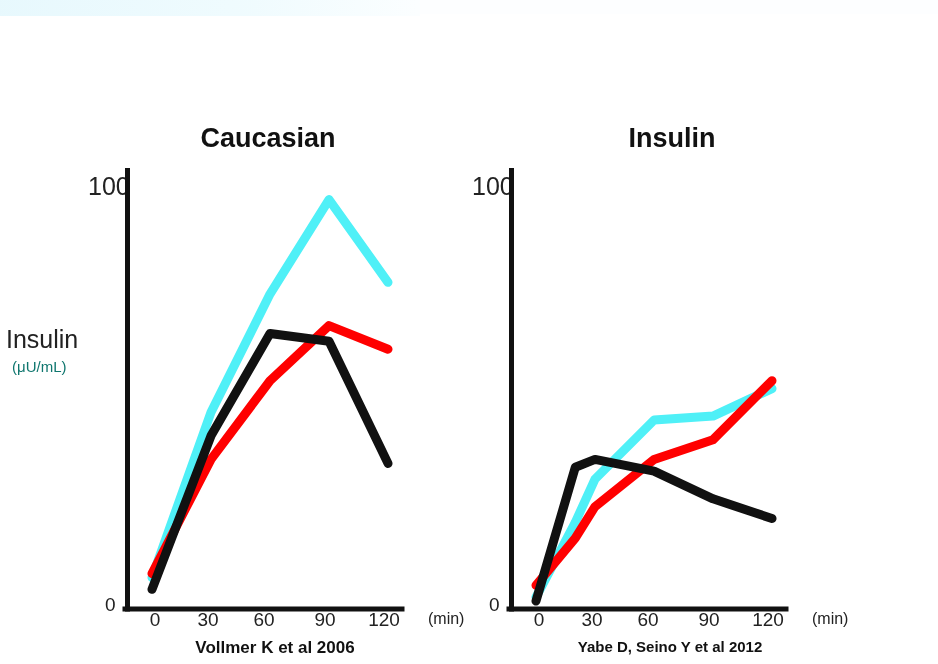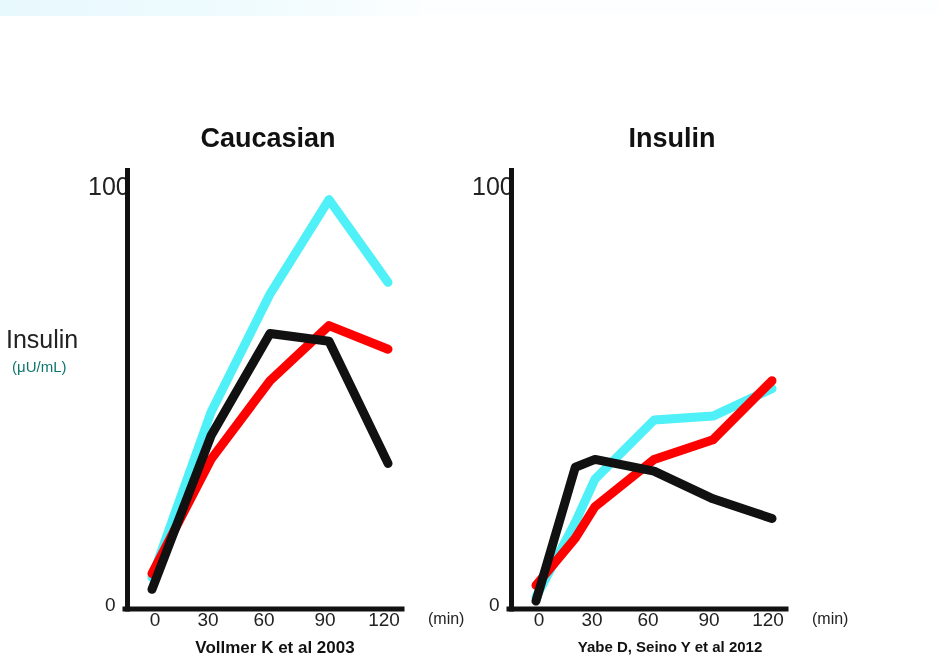--- a/index.html
+++ b/index.html
@@ -110,21 +110,21 @@
     </svg>
 
     <div class="tick-label" style="left:135px;top:609px;width:40px;">0</div>
     <div class="tick-label" style="left:188px;top:609px;width:40px;">30</div>
     <div class="tick-label" style="left:244px;top:609px;width:40px;">60</div>
     <div class="tick-label" style="left:305px;top:609px;width:40px;">90</div>
     <div class="tick-label" style="left:361px;top:609px;width:46px;">120</div>
 
     <div class="unit-min" style="left:428px;top:610px;">(min)</div>
 
-    <div class="citation" style="left:110px;top:638px;width:330px;">Vollmer  K et al 2003</div>
+    <div class="citation" style="left:110px;top:638px;width:330px;">Vollmer  K et al 2006</div>
   </div>
 
   <div class="panel">
 
     <div class="panel-title" style="left:522px;top:123px;width:300px;">Insulin</div>
 
     <div class="axis-max" style="left:472px;top:172px;">100</div>
     <div class="axis-zero" style="left:489px;top:594px;">0</div>
 
     <svg width="330" height="450" style="position:absolute;left:504px;top:168px;">

